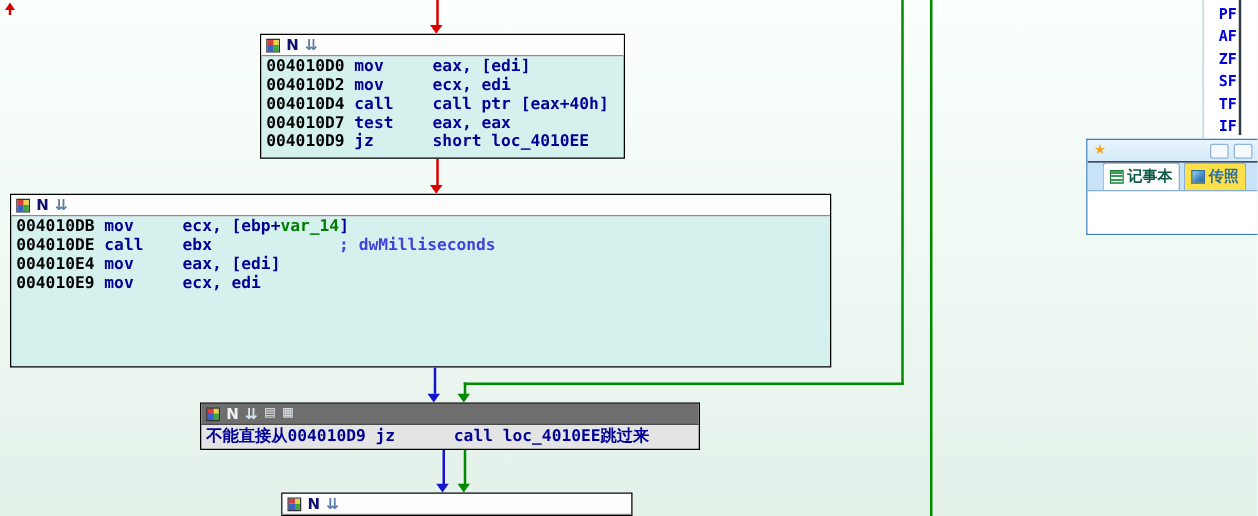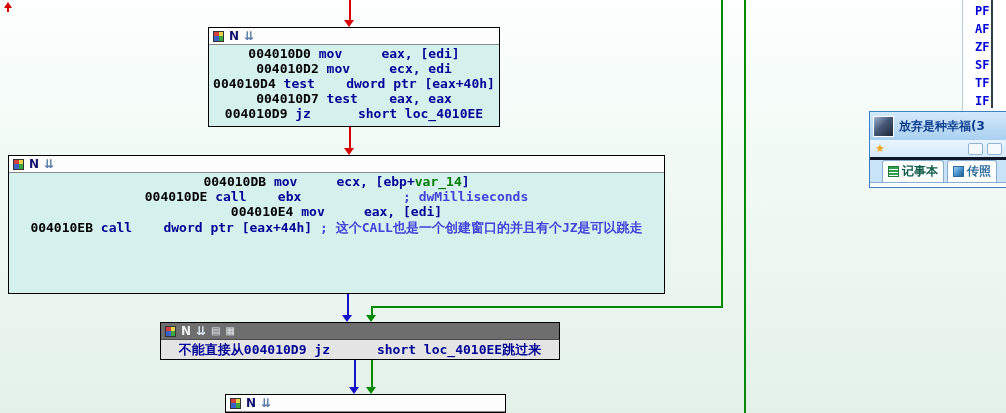--- a/index.html
+++ b/index.html
@@ -29,21 +29,21 @@
   .node.sel .node-header{background:var(--selected-header);border-bottom-color:#4a4a4a;}
   .icon-grid{width:11px;height:11px;display:grid;grid-template-columns:1fr 1fr;grid-template-rows:1fr 1fr;
     border:1px solid #333;box-sizing:border-box;flex:none;}
   .icon-grid i{display:block;}
   .q1{background:#d43f3f;}.q2{background:#e5d44a;}.q3{background:#3a62c8;}.q4{background:#3fa53f;}
   .icon-n{font:bold 12px "DejaVu Sans",sans-serif;color:#10106e;line-height:1;}
   .icon-collapse{font:bold 12px "DejaVu Sans",sans-serif;color:#5a7ca6;line-height:1;}
   .node.sel .icon-n{color:#f0f0f0;}
   .node.sel .icon-collapse{color:#d9e5f1;}
   .icon-extra{font-size:10px;color:#e3e9ef;line-height:1;}
-  .node-body{padding:1px 4px 2px;text-align:center;}
+  .node-body{padding:1px 4px 2px;}
   .node-body.pad-lg{padding-bottom:9px;}
   .asm-line{white-space:pre;line-height:16px;font:bold 13px "DejaVu Sans Mono",monospace;}
   .node.sel .asm-line{line-height:18px;}
   .seg-addr{color:var(--addr);}
   .seg-code{color:var(--code);}
   .seg-var{color:var(--var);}
   .seg-comment{color:var(--comment);}
   
   .regs-panel{position:absolute;left:962px;top:0;width:44px;height:111px;background:#fff;
     border-left:1px solid #b8cdd8;box-sizing:border-box;padding-top:4px;}
@@ -56,25 +56,25 @@
     padding:2px 3px;gap:5px;flex:none;}
   .qq-avatar{width:19px;height:19px;border:1px solid #fff;flex:none;
     background:linear-gradient(135deg,#9db4d2 0%,#47597a 45%,#1d2534 100%);}
   .qq-title-text{font:bold 12px "DejaVu Sans",sans-serif;color:#0d3e8e;white-space:nowrap;}
   .qq-row2{height:17px;display:flex;align-items:center;padding:0 5px;gap:4px;flex:none;
     background:linear-gradient(180deg,#e9f5fe,#d5eafa);}
   .qq-star{color:#f2a71b;font-size:11px;line-height:1;}
   .qq-spacer{flex:1;}
   .qq-tool{width:13px;height:10px;border:1px solid #8fb3d9;border-radius:2px;background:#f4fafe;flex:none;}
   .qq-tabs{height:22px;background:#c8e2f7;display:flex;align-items:flex-end;padding:0 0 0 12px;gap:3px;
-    border-top:3px solid #0f172a;flex:none;}
+    border-top:1px solid #0f172a;flex:none;}
   .qq-tab{display:flex;align-items:center;gap:3px;padding:2px 5px;font:bold 12px "DejaVu Sans",sans-serif;
     border:1px solid #85aed2;border-bottom:none;border-radius:3px 3px 0 0;white-space:nowrap;}
   .qq-tab.active{background:#fdfefe;color:#0f5a46;}
-  .qq-tab.inactive{background:#ffffff;color:#2d6da0;margin-top:24px;}
+  .qq-tab.inactive{background:#fde047;color:#2d6da0;margin-top:24px;}
   .tab-ico{width:11px;height:11px;flex:none;box-sizing:border-box;}
   .ico-notepad{background:repeating-linear-gradient(180deg,#2f9e4f 0 2px,#ffffff 2px 3px);border:1px solid #1f7a3a;}
   .ico-photo{background:linear-gradient(135deg,#9ed0f0 0%,#3f88c6 60%,#2b5e8e 100%);border:1px solid #2b6aa0;}
   .qq-content{flex:1;background:#fff;border-top:1px solid #85aed2;}
 </style>
 </head>
 <body>
 
 <div class="screen">
 
@@ -109,60 +109,60 @@
           <i class="q2"></i>
           <i class="q3"></i>
           <i class="q4"></i>
         </span>
       <span class="icon-n">N</span>
       <span class="icon-collapse">⇊</span>
     </div>
     <div class="node-body">
         <div class="asm-line"><span class="seg-addr">004010D0 </span><span class="seg-code">mov     eax, [edi]</span></div>
         <div class="asm-line"><span class="seg-addr">004010D2 </span><span class="seg-code">mov     ecx, edi</span></div>
-        <div class="asm-line"><span class="seg-addr">004010D4 </span><span class="seg-code">test    dword ptr [eax+40h]</span></div>
+        <div class="asm-line"><span class="seg-addr">004010D4 </span><span class="seg-code">call    call ptr [eax+40h]</span></div>
         <div class="asm-line"><span class="seg-addr">004010D7 </span><span class="seg-code">test    eax, eax</span></div>
         <div class="asm-line"><span class="seg-addr">004010D9 </span><span class="seg-code">jz      short loc_4010EE</span></div>
       </div>
   </div>
 
   <div class="node" style="left:8px;top:155px;width:657px;height:139px">
     <div class="node-header">
       <span class="icon-grid">
           <i class="q1"></i>
           <i class="q2"></i>
           <i class="q3"></i>
           <i class="q4"></i>
         </span>
       <span class="icon-n">N</span>
       <span class="icon-collapse">⇊</span>
     </div>
     <div class="node-body pad-lg">
         <div class="asm-line"><span class="seg-addr">004010DB </span><span class="seg-code">mov     ecx, [ebp+</span><span class="seg-var">var_14</span><span class="seg-code">]</span></div>
         <div class="asm-line"><span class="seg-addr">004010DE </span><span class="seg-code">call    ebx             </span><span class="seg-comment">; dwMilliseconds</span></div>
         <div class="asm-line"><span class="seg-addr">004010E4 </span><span class="seg-code">mov     eax, [edi]</span></div>
-        <div class="asm-line"><span class="seg-addr">004010EB </span><span class="seg-code">call    dword ptr [eax+44h] </span><span class="seg-comment">; 这个CALL也是一个创建窗口的并且有个JZ是可以跳走</span></div>
+        <div class="asm-line"><span class="seg-addr">004010E9 </span><span class="seg-code">mov     ecx, edi</span></div>
       </div>
   </div>
 
   <div class="node sel" style="left:160px;top:322px;width:400px;height:38px">
     <div class="node-header">
       <span class="icon-grid">
           <i class="q1"></i>
           <i class="q2"></i>
           <i class="q3"></i>
           <i class="q4"></i>
         </span>
       <span class="icon-n">N</span>
       <span class="icon-collapse">⇊</span>
       <span class="icon-extra">▤</span>
       <span class="icon-extra">▦</span>
     </div>
     <div class="node-body">
-        <div class="asm-line"><span class="seg-code">不能直接从004010D9 jz      short loc_4010EE跳过来</span></div>
+        <div class="asm-line"><span class="seg-code">不能直接从004010D9 jz      call loc_4010EE跳过来</span></div>
       </div>
   </div>
 
   <div class="node" style="left:225px;top:394px;width:281px;height:19px">
     <div class="node-header">
       <span class="icon-grid">
           <i class="q1"></i>
           <i class="q2"></i>
           <i class="q3"></i>
           <i class="q4"></i>
@@ -179,24 +179,20 @@
         <div class="flag-row">AF</div>
         <div class="flag-row">ZF</div>
         <div class="flag-row">SF</div>
         <div class="flag-row">TF</div>
         <div class="flag-row">IF</div>
       </div>
   </div>
   <div class="panel-divider"></div>
 
   <div class="qq">
-    <div class="qq-title">
-      <span class="qq-avatar"></span>
-      <span class="qq-title-text">放弃是种幸福(3</span>
-    </div>
     <div class="qq-row2">
       <span class="qq-star">★</span>
       <span class="qq-spacer"></span>
       <span class="qq-tool"></span>
       <span class="qq-tool"></span>
     </div>
     <div class="qq-tabs">
       <div class="qq-tab active">
         <span class="tab-ico ico-notepad"></span>
         <span>记事本</span>

